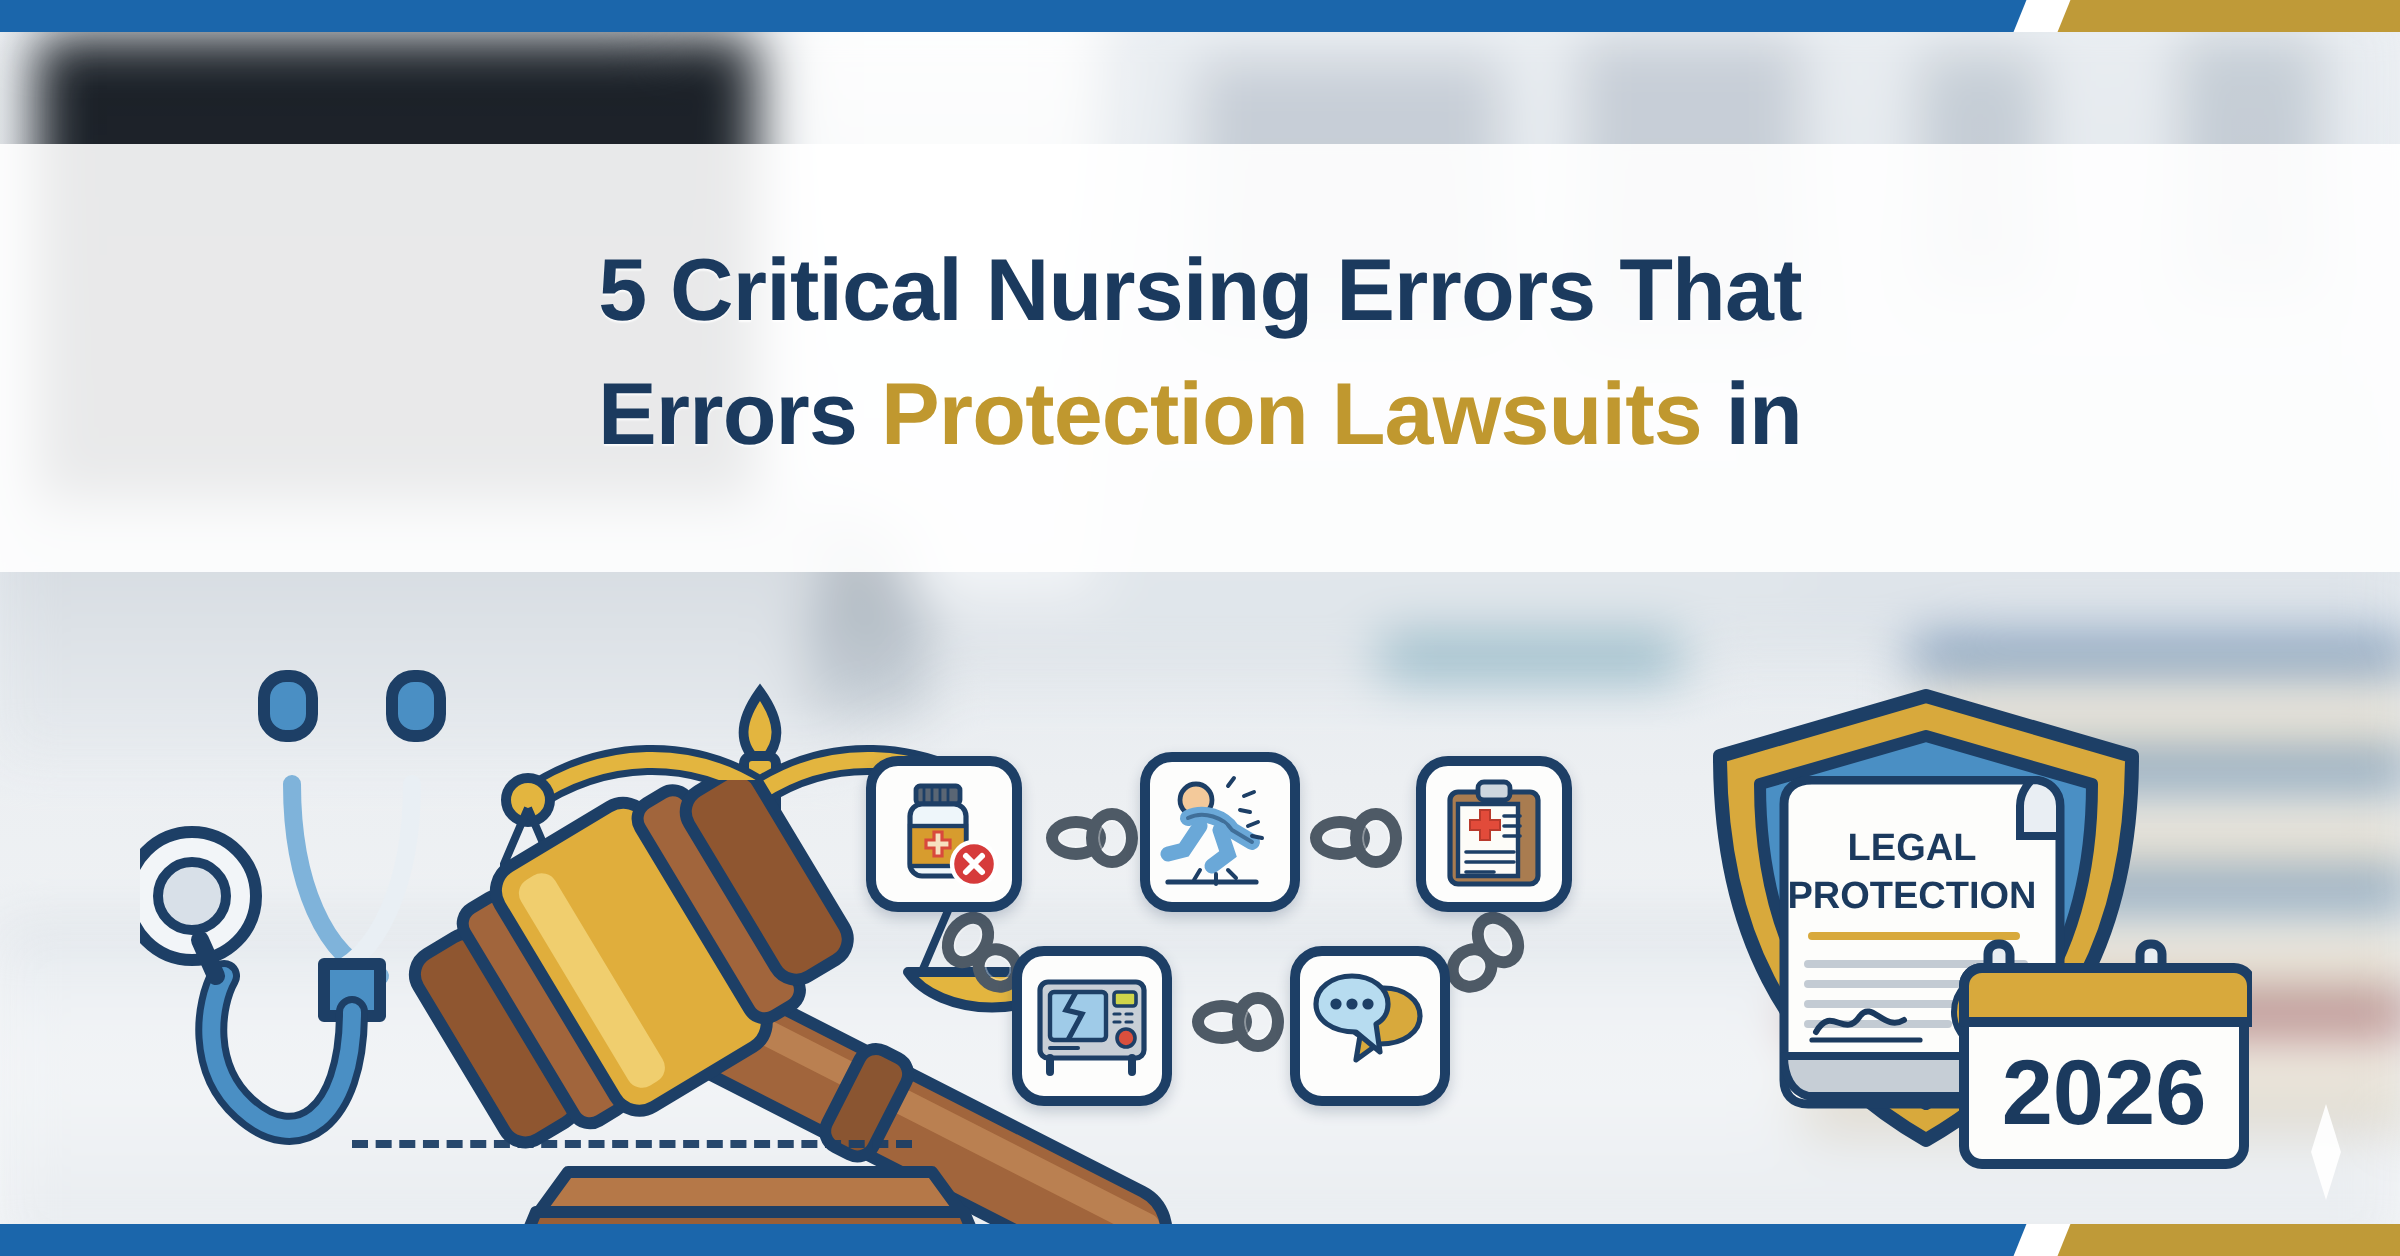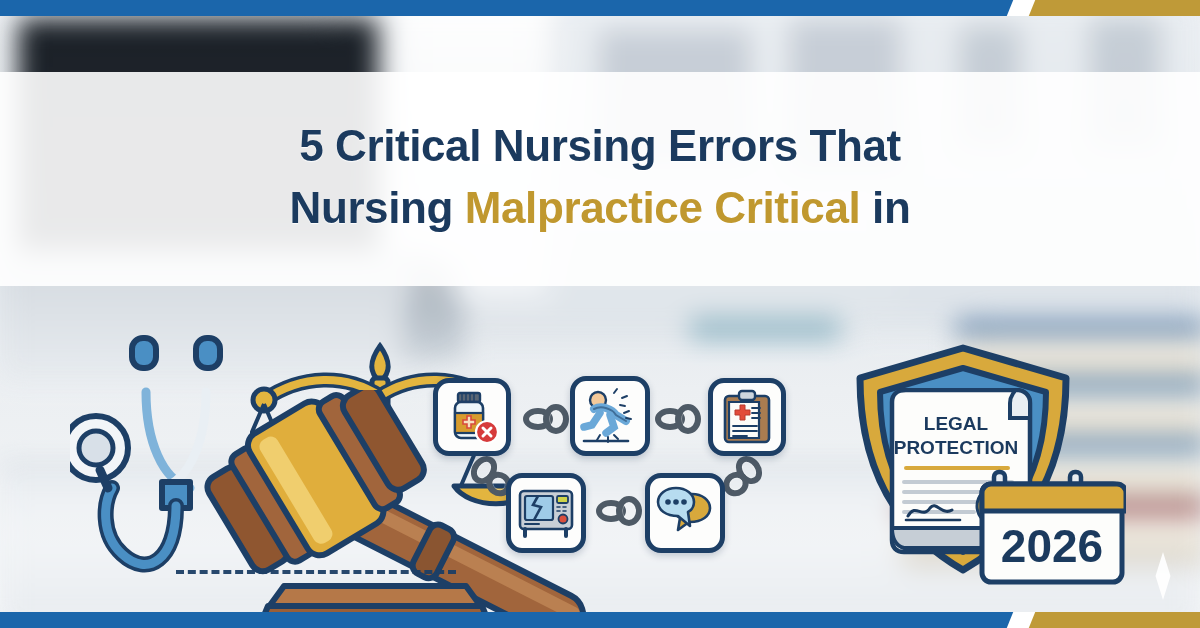--- a/index.html
+++ b/index.html
@@ -377,21 +377,21 @@
     </svg>
 
     <div class="watermark"></div>
   </div>
 
   <div class="title-band">
     <div class="title-line">
       <span class="t-navy">5 Critical Nursing Errors That</span>
     </div>
     <div class="title-line">
-      <span class="t-navy">Nursing </span><span class="t-gold">Malpractice Critical</span><span class="t-navy"> in</span>
+      <span class="t-navy">Errors </span><span class="t-gold">Protection Lawsuits</span><span class="t-navy"> in</span>
     </div>
   </div>
 
   <div class="bar bar-bottom">
     <div class="seg-blue" id="botBlue" style="width: 85%; background: rgb(27, 102, 171);"></div>
     <div class="seg-gold" id="botGold" style="width: 15%; background: rgb(191, 154, 56);"></div>
     <div class="seg-split" id="botSplit" style="left: calc(85% - 10px);"></div>
   </div>
 
 </div>

